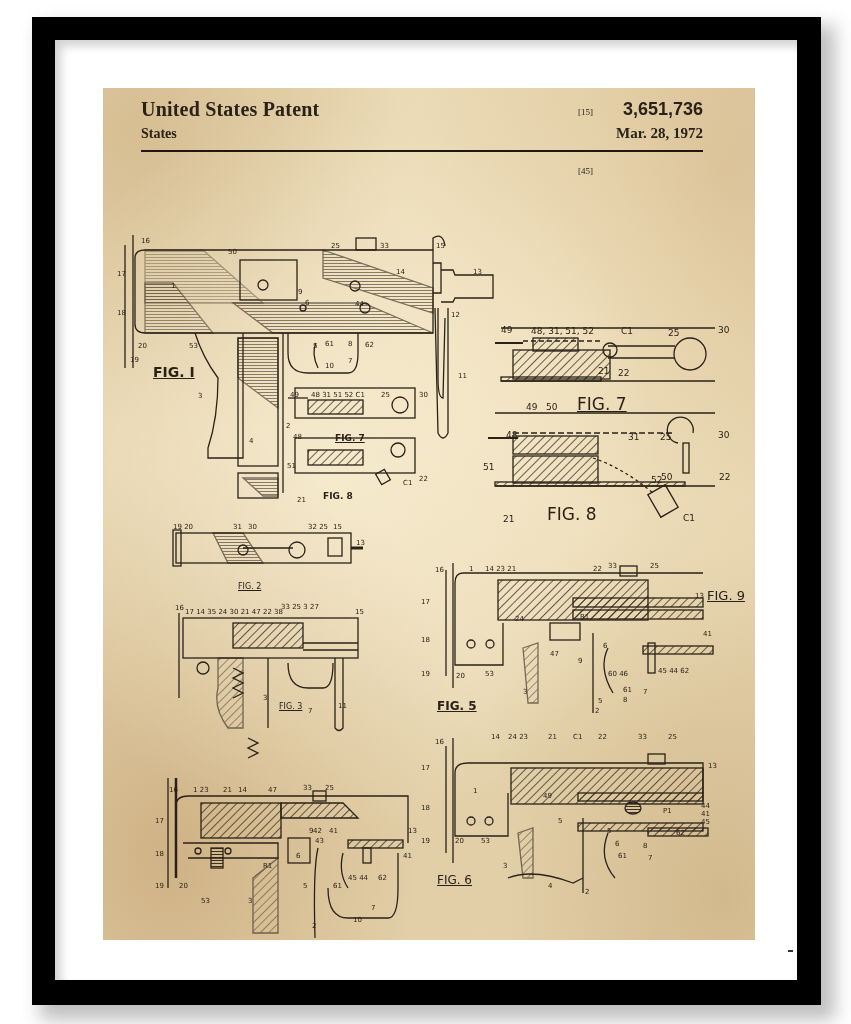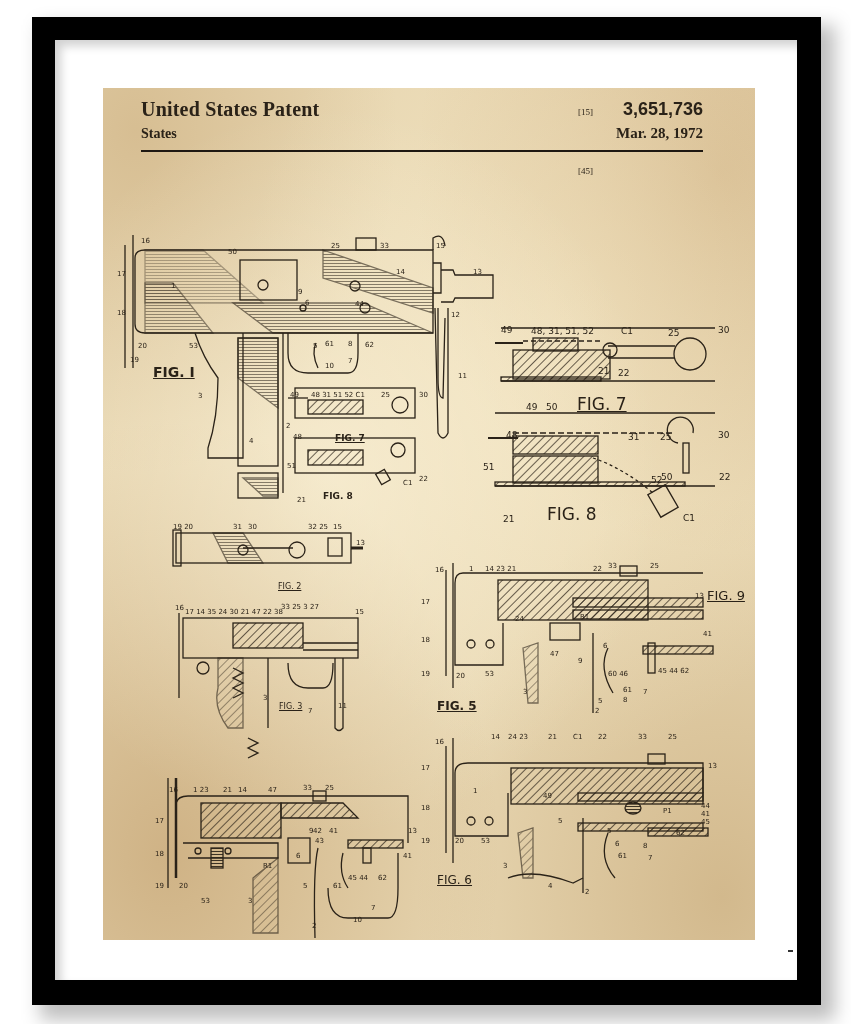--- a/index.html
+++ b/index.html
@@ -409,20 +409,20 @@
         <text x="455" y="735">5</text>
       <text x="400" y="780">3</text>
         <text x="445" y="800">4</text>
         <text x="482" y="806">2</text>
     </g>
   </svg>
 
   <div class="fig-label" style="left:50px; top:276px; font-size:14px;">FIG. I</div>
   <div class="fig-label" style="left:232px; top:345px; font-size:9px;">FIG. 7</div>
   <div class="fig-label" style="left:220px; top:403px; font-size:9px; text-decoration:none;">FIG. 8</div>
-  <div class="fig-label" style="left:135px; top:494px; font-size:8px; font-weight:normal;margin-left:40px;">FIG. 2</div>
+  <div class="fig-label" style="left:135px; top:494px; font-size:8px; font-weight:normal;">FIG. 2</div>
   <div class="fig-label" style="left:176px; top:614px; font-size:8px; font-weight:normal;">FIG. 3</div>
   <div class="fig-label" style="left:474px; top:306px; font-size:17px; font-weight:normal;">FIG. 7</div>
   <div class="fig-label" style="left:444px; top:416px; font-size:17px; font-weight:normal; text-decoration:none;">FIG. 8</div>
   <div class="fig-label" style="left:604px; top:500px; font-size:13px; font-weight:normal;text-align:right;">FIG. 9</div>
   <div class="fig-label" style="left:334px; top:611px; font-size:12px; font-weight:bold;">FIG. 5</div>
   <div class="fig-label" style="left:334px; top:785px; font-size:12px; font-weight:normal;text-align:center;">FIG. 6</div>
 </div>
 
 </body></html>

